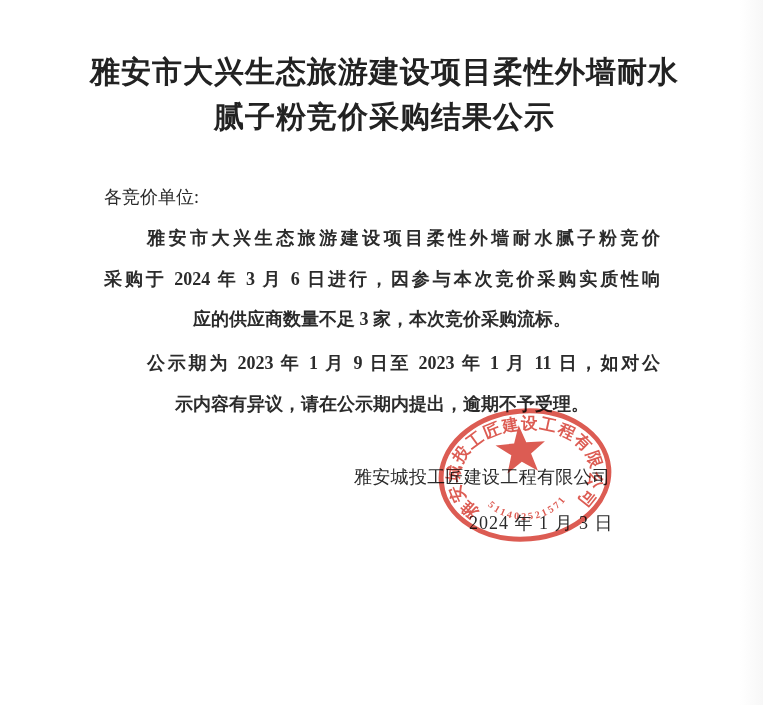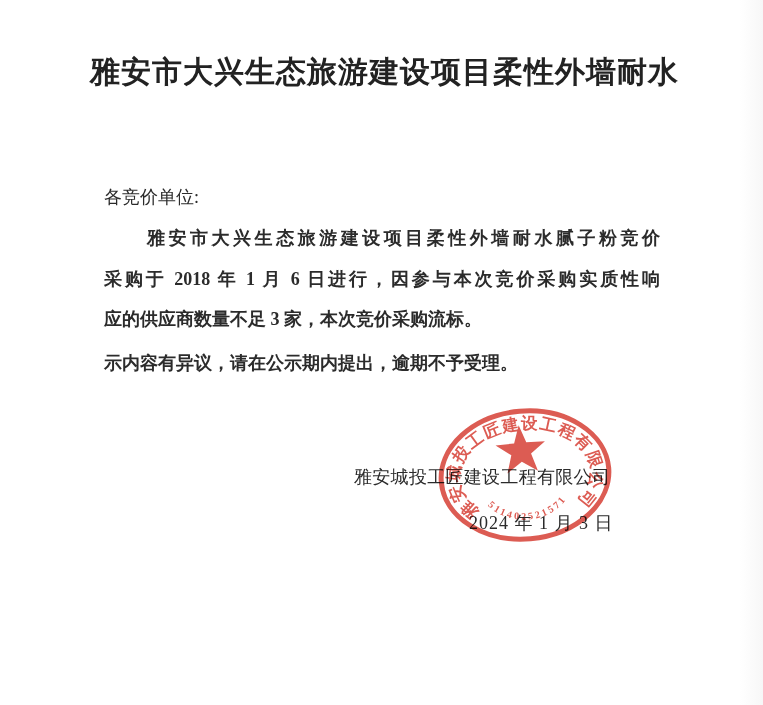--- a/index.html
+++ b/index.html
@@ -49,21 +49,21 @@
   .para-1 { top: 218px; }
   .para-2 { top: 343px; }
   .line-full {
     text-align: justify;
     text-align-last: justify;
   }
   .line-indent {
     text-indent: 43px;
   }
   .line-end {
-    text-align: left;
+    text-align: center;
   }
   .signature {
     position: absolute;
     top: 462px;
     left: 354px;
     line-height: 30px;
     letter-spacing: 0.3px;
   }
   .dateline {
     position: absolute;
@@ -88,31 +88,33 @@
     fill: #d8453b;
   }
 </style>
 </head>
 <body>
 
 <div class="page">
 
   <h1 class="doc-title">
     <span>雅安市大兴生态旅游建设项目柔性外墙耐水</span><br>
+    <span>腻子粉竞价采购结果公示</span>
   </h1>
 
   <div class="body-text salutation">各竞价单位:</div>
 
   <div class="body-text para para-1">
     <div class="line-full line-indent">雅安市大兴生态旅游建设项目柔性外墙耐水腻子粉竞价</div>
-    <div class="line-full">采购于 2018 年 1 月 6 日进行，因参与本次竞价采购实质性响</div>
+    <div class="line-full">采购于 2024 年 3 月 6 日进行，因参与本次竞价采购实质性响</div>
     <div class="line-end">应的供应商数量不足 3 家，本次竞价采购流标。</div>
   </div>
 
   <div class="body-text para para-2">
+    <div class="line-full line-indent">公示期为 2023 年 1 月 9 日至 2023 年 1 月 11 日，如对公</div>
     <div class="line-end">示内容有异议，请在公示期内提出，逾期不予受理。</div>
   </div>
 
   <div class="body-text signature">雅安城投工匠建设工程有限公司</div>
 
   <div class="body-text dateline">2024 年 1 月  3 日</div>
 
   <svg class="stamp" viewBox="0 0 186 146" xmlns="http://www.w3.org/2000/svg">
     <defs>
       <path id="seal-top-arc" d="M 46.3 105.5 A 66 46 0 1 1 139.7 105.5" fill="none"></path>

